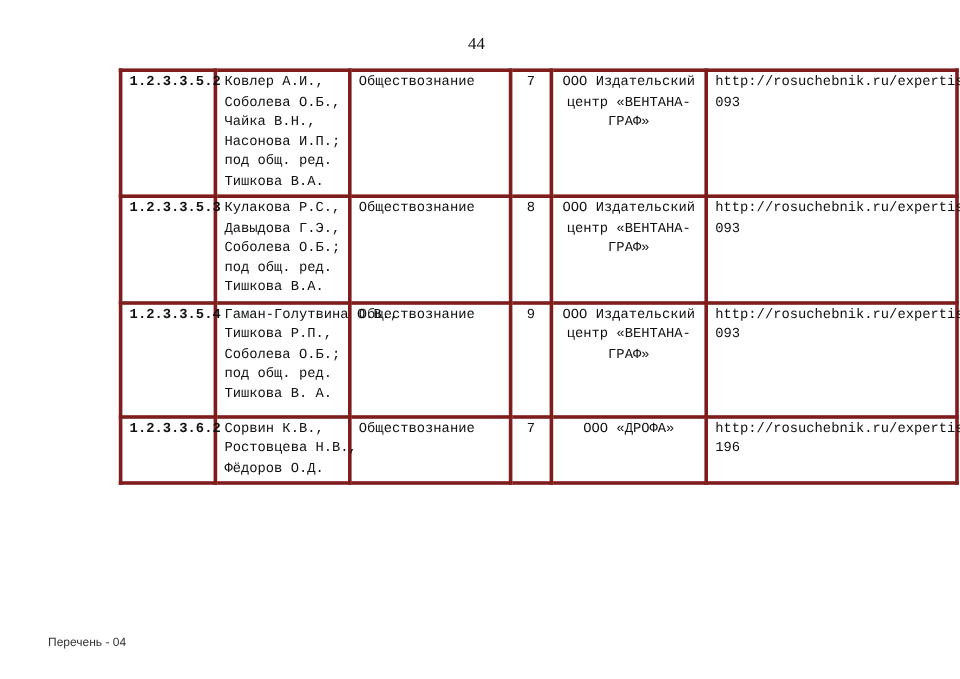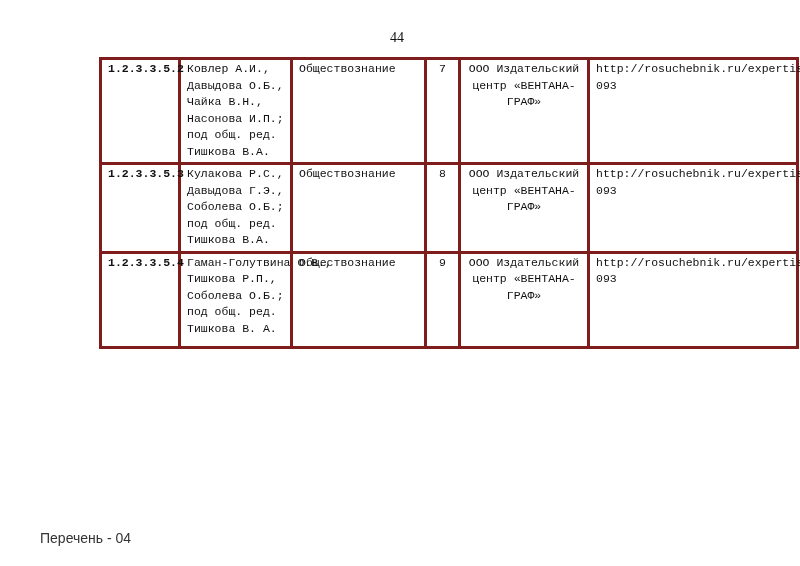--- a/index.html
+++ b/index.html
@@ -11,34 +11,34 @@
   table.list td { border:3px solid #7f1d1d; vertical-align:top; font-size:11.5px;
                   line-height:16.5px; padding:1px 6px 2px 6px;font-family:Liberation Mono, monospace; }
   td.code { font-weight:bold; width:64px; }
   td.authors { width:97px; }
   td.subject { width:119px; }
   td.grade { width:19px; text-align:center; padding-left:4px; padding-right:4px; }
   td.publisher { width:114px;text-align:center; }
   td.url { width:194px;margin-top:16px; }
   .line { display:block; white-space:nowrap; }
   .footer { position:absolute; left:40px; top:530px; font-family:"Liberation Sans",sans-serif;
-            font-size:14px; color:#333; }
+            font-size:10px; color:#333; }
 </style>
 </head>
 <body>
 
 <div class="page-number">44</div>
 
 <table class="list">
   <tbody id="tbody">
       <tr style="height: 100px;">
         <td class="code">1.2.3.3.5.2</td>
         <td class="authors">
           <span class="line">Ковлер А.И.,</span>
-          <span class="line">Давыдова О.Б.,</span>
+          <span class="line">Соболева О.Б.,</span>
           <span class="line">Чайка В.Н.,</span>
           <span class="line">Насонова И.П.;</span>
           <span class="line">под общ. ред.</span>
           <span class="line">Тишкова В.А.</span>
         </td>
         <td class="subject">Обществознание</td>
         <td class="grade">7</td>
         <td class="publisher">
           <span class="line">ООО Издательский</span>
           <span class="line">центр «ВЕНТАНА-</span>
@@ -75,16 +75,30 @@
         </td>
         <td class="subject">Обществознание</td>
         <td class="grade">9</td>
         <td class="publisher">
           <span class="line">ООО Издательский</span>
           <span class="line">центр «ВЕНТАНА-</span>
           <span class="line">ГРАФ»</span>
         </td>
         <td class="url">http://rosuchebnik.ru/expertise/umk-093</td>
       </tr>
+      <tr style="height: 54px;">
+        <td class="code">1.2.3.3.6.2</td>
+        <td class="authors">
+          <span class="line">Сорвин К.В.,</span>
+          <span class="line">Ростовцева Н.В.,</span>
+          <span class="line">Фёдоров О.Д.</span>
+        </td>
+        <td class="subject">Обществознание</td>
+        <td class="grade">7</td>
+        <td class="publisher">
+          <span class="line">ООО «ДРОФА»</span>
+        </td>
+        <td class="url">http://rosuchebnik.ru/expertise/umk-196</td>
+      </tr>
     </tbody>
 </table>
 
 <div class="footer">Перечень - 04</div>
 
 </body></html>

